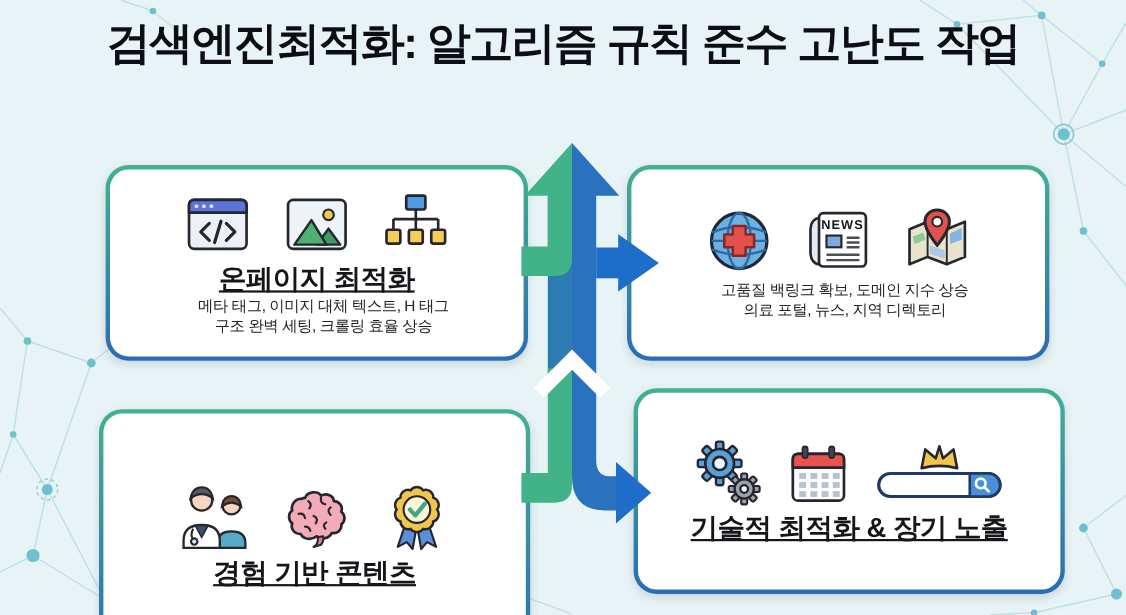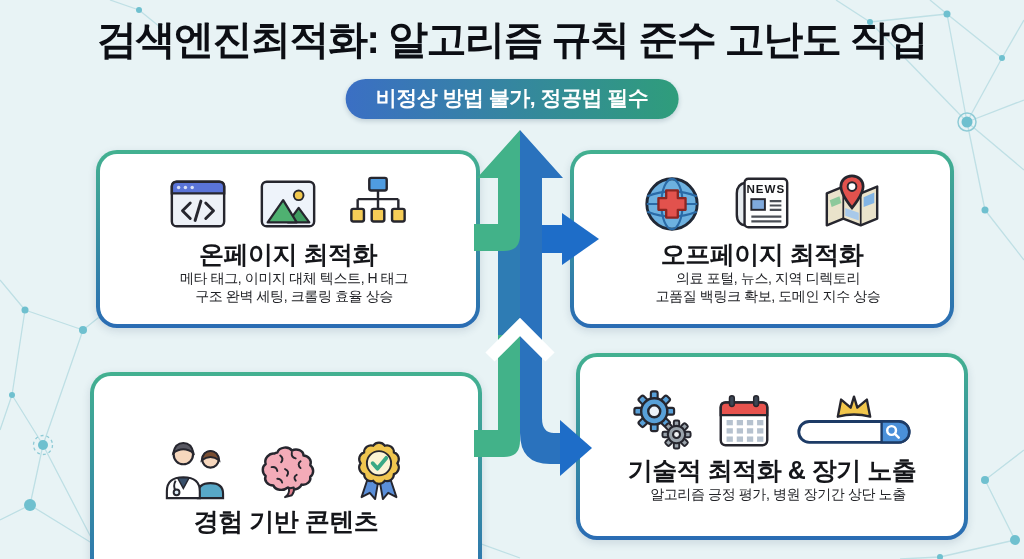--- a/index.html
+++ b/index.html
@@ -25,21 +25,21 @@
     background:linear-gradient(180deg,var(--card-border-top,#43b190),var(--card-border-bottom,#2a6cb4));
     box-shadow:0 3px 8px rgba(30,60,90,.14); z-index:2;
   }
   .card-inner{
     width:100%; height:100%; box-sizing:border-box; background:#ffffff; border-radius:17px;
     display:flex; flex-direction:column; align-items:center; justify-content:center;
     padding:4px 6px;
   }
   .icons-row{display:flex; align-items:center; justify-content:center; gap:28px; margin-bottom:4px;}
   .icons-row.tight{gap:20px;}
-  .card-title{font-size:25px; font-weight:900; color:#15161a; letter-spacing:-0.5px; line-height:1.2;}
+  .card-title{font-size:25px; font-weight:900; color:#15161a; letter-spacing:-0.5px; line-height:1.2;text-decoration:underline;}
   .card-line{font-size:14px; font-weight:400; color:#212226; white-space:nowrap; letter-spacing:-0.4px; line-height:1.32;margin-left:12px;}
   #card-onpage {left:96px;  top:150px; width:384px; height:178px;}
   #card-offpage{left:570px; top:150px; width:384px; height:178px;}
   #card-exp    {left:90px;  top:372px; width:392px; height:232px;}
   #card-tech   {left:576px; top:353px; width:392px; height:187px;}
   .arrows{position:absolute; left:0; top:0; z-index:3; pointer-events:none;}
   .a-green {fill:var(--arrow-green,#42b289);}
   .a-steel {fill:var(--arrow-blue,#2e7cb4);}
   .a-royal {fill:var(--arrow-royal,#2a72bd);}
   .a-bright{fill:var(--arrow-bright,#1e6dc8);}
@@ -78,21 +78,20 @@
         <circle cx="940" cy="557" r="3"></circle>
       <circle cx="139" cy="10" r="3"></circle>
         <circle cx="160" cy="27" r="2.2"></circle>
         <circle cx="470" cy="540" r="2.5"></circle>
     </g>
     <circle cx="967" cy="122" r="9" fill="none" stroke="#8fcbd6" stroke-width="1.5"></circle>
     <circle cx="43" cy="445" r="9.5" fill="none" stroke="#8fcbd6" stroke-width="1.3" stroke-dasharray="3,3"></circle>
   </svg>
 
   <div class="main-title">검색엔진최적화: 알고리즘 규칙 준수 고난도 작업</div>
-  <div class="badge">비정상 방법 불가, 정공법 필수</div>
 
   <div class="card" id="card-onpage">
     <div class="card-inner">
       <div class="icons-row">
         <svg viewBox="0 0 64 64" width="62" height="62">
           <rect x="5" y="9" width="54" height="46" rx="5" fill="#edf1f7" stroke="#26262e" stroke-width="2.5"></rect>
           <path d="M5,21 V14 q0,-5 5,-5 h44 q5,0 5,5 v7 z" fill="#5a74d8" stroke="#26262e" stroke-width="2.5"></path>
           <circle cx="12" cy="15" r="1.8" fill="#d9e0f4"></circle>
             <circle cx="19" cy="15" r="1.8" fill="#d9e0f4"></circle>
             <circle cx="26" cy="15" r="1.8" fill="#d9e0f4"></circle>
@@ -139,23 +138,22 @@
         <svg viewBox="0 0 64 64" width="62" height="62">
           <path d="M6,21 L23,14 L41,21 L58,14 V47 L41,54 L23,47 L6,54 Z" fill="#eae3cb" stroke="#26262e" stroke-width="2.5" stroke-linejoin="round"></path>
           <polygon points="9,28 19,24 21,31 11,35" fill="#8cc99b"></polygon>
           <polygon points="44,25 55,20 55,31 44,35" fill="#82b4e4"></polygon>
           <polygon points="25,36 39,41 39,49 25,44" fill="#a8c9ea"></polygon>
           <path d="M23,14 V47 M41,21 V54" stroke="#26262e" stroke-width="1.8"></path>
           <path d="M32,3 c-7,0 -11.5,5 -11.5,11 c0,8.5 11.5,22 11.5,22 c0,0 11.5,-13.5 11.5,-22 c0,-6 -4.5,-11 -11.5,-11 z" fill="#e2524d" stroke="#26262e" stroke-width="2.8"></path>
           <circle cx="32" cy="14" r="4.5" fill="#ffffff" stroke="#26262e" stroke-width="2"></circle>
         </svg>
       </div>
-      <div class="card-title">오프페이지 최적화</div>
+      <div class="card-line">고품질 백링크 확보, 도메인 지수 상승</div>
       <div class="card-line">의료 포털, 뉴스, 지역 디렉토리</div>
-      <div class="card-line">고품질 백링크 확보, 도메인 지수 상승</div>
     </div>
   </div>
 
   <div class="card" id="card-exp">
     <div class="card-inner">
       <div class="icons-row">
         <svg viewBox="0 0 66 64" width="64" height="62">
           <circle cx="50" cy="20" r="8.5" fill="#f6d7bd" stroke="#26262e" stroke-width="2.2"></circle>
           <path d="M41,21 q1.5,-9.5 9,-9.5 q7.5,0 9,9.5 q-4.5,-3.5 -9,-3.5 q-4.5,0 -9,3.5 z" fill="#7a4e32" stroke="#26262e" stroke-width="2"></path>
           <path d="M37,60 v-4.5 q0,-11 13,-11 q13,0 13,11 v4.5 z" fill="#58a8c7" stroke="#26262e" stroke-width="2.2"></path>
@@ -234,21 +232,20 @@
         </svg>
         <svg viewBox="0 0 124 64" width="118" height="61">
           <path d="M45,28 L48.5,10 L58.5,18.5 L62,7 L65.5,18.5 L75.5,10 L79,28 q-17,-4.5 -34,0 z" fill="#f2c64b" stroke="#26262e" stroke-width="2.5" stroke-linejoin="round"></path>
           <rect x="4" y="33" width="116" height="22" rx="11" fill="#ffffff" stroke="#1d3b66" stroke-width="3"></rect>
           <path d="M91,33 h18 a11,11 0 0 1 0,22 h-18 z" fill="#4a90d9" stroke="#1d3b66" stroke-width="2.5"></path>
           <circle cx="101.5" cy="42.5" r="4.6" fill="none" stroke="#ffffff" stroke-width="2.6"></circle>
           <line x1="105" y1="46" x2="109" y2="50" stroke="#ffffff" stroke-width="2.6" stroke-linecap="round"></line>
         </svg>
       </div>
       <div class="card-title">기술적 최적화 &amp; 장기 노출</div>
-      <div class="card-line">알고리즘 긍정 평가, 병원 장기간 상단 노출</div>
     </div>
   </div>
 
   <svg class="arrows" width="1024" height="559">
 
     <rect class="a-steel" x="498" y="178" width="22" height="175"></rect>
 
     <path class="a-royal" d="M520,130 L563,178 L542,178 L542,418 Q542,433 554,433 L562,433 L562,464 L550,464 Q520,464 520,433 Z"></path>
 
     <path class="a-green" d="M520,130 L477,178 L498,178 L498,224 L474,224 L474,251 L504,251 Q520,251 520,235 Z"></path>

